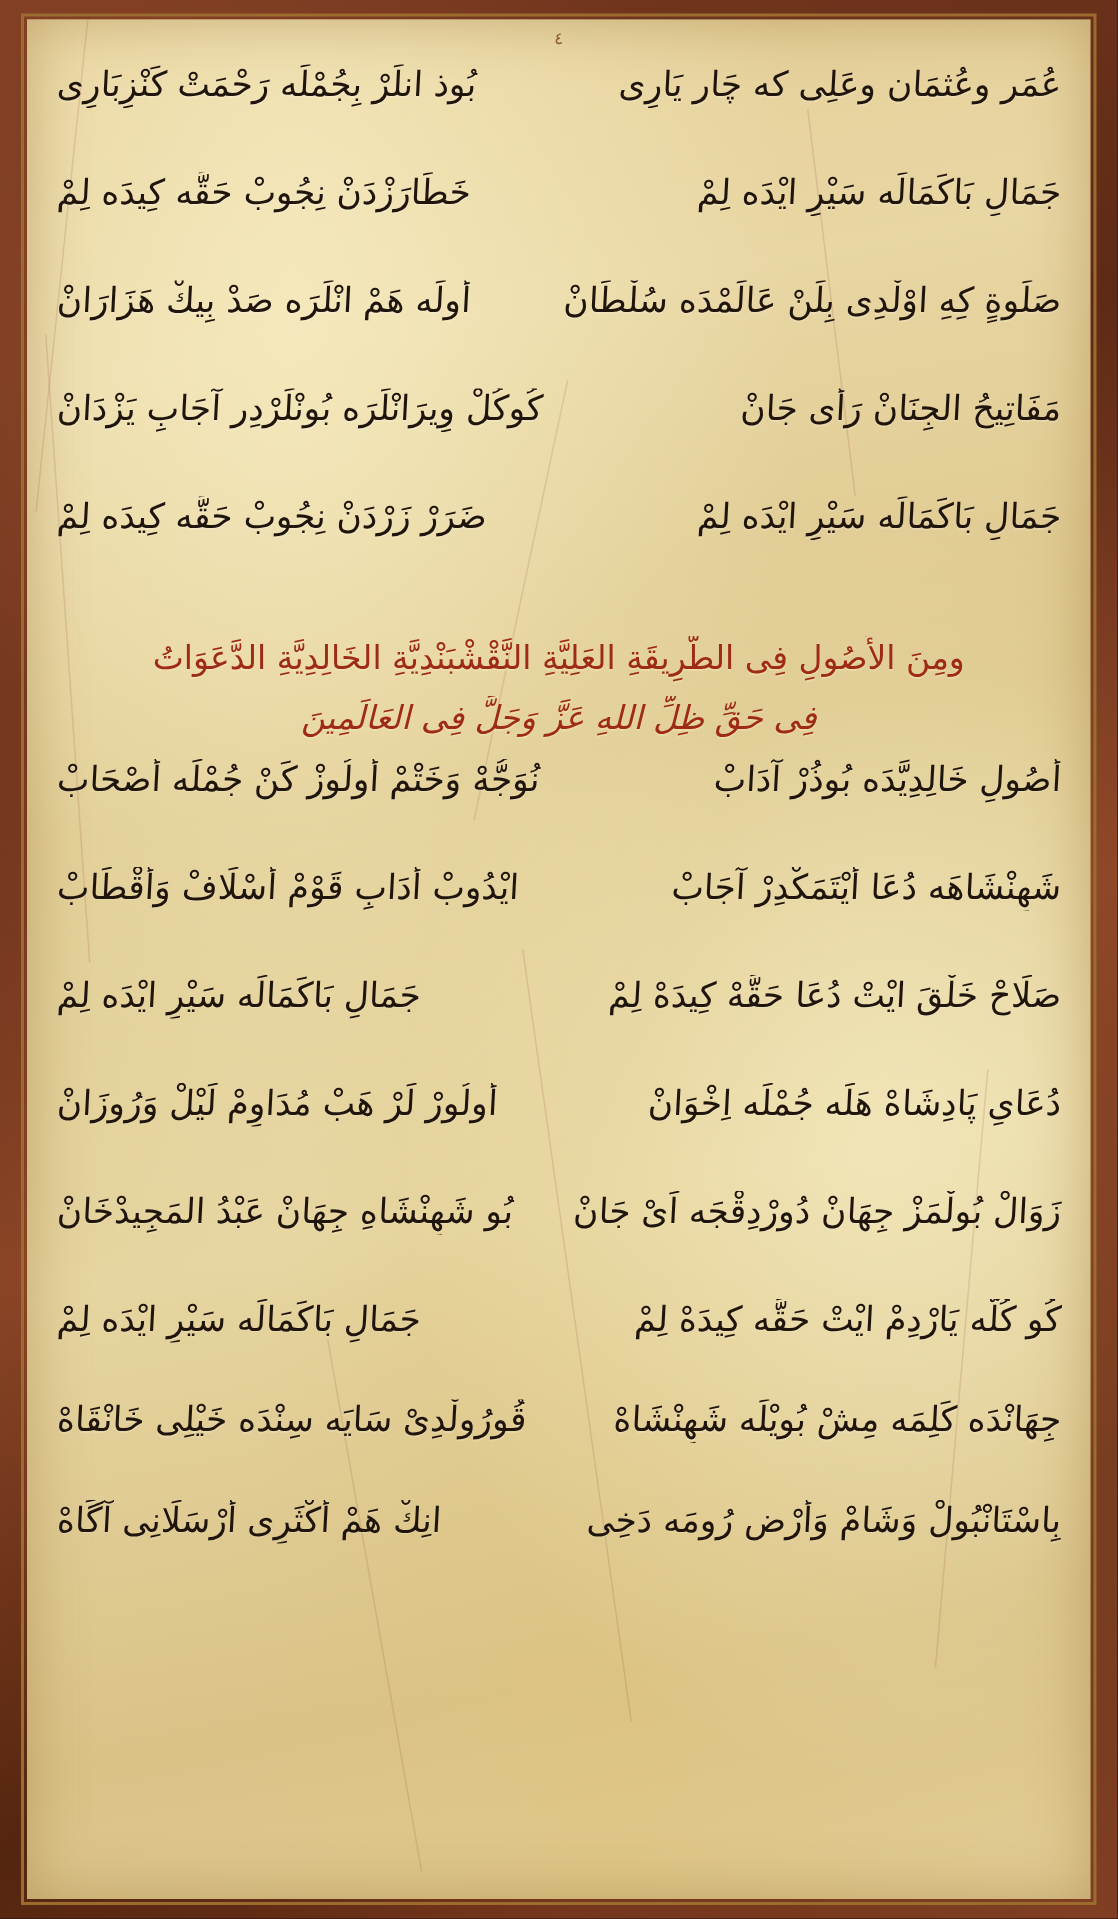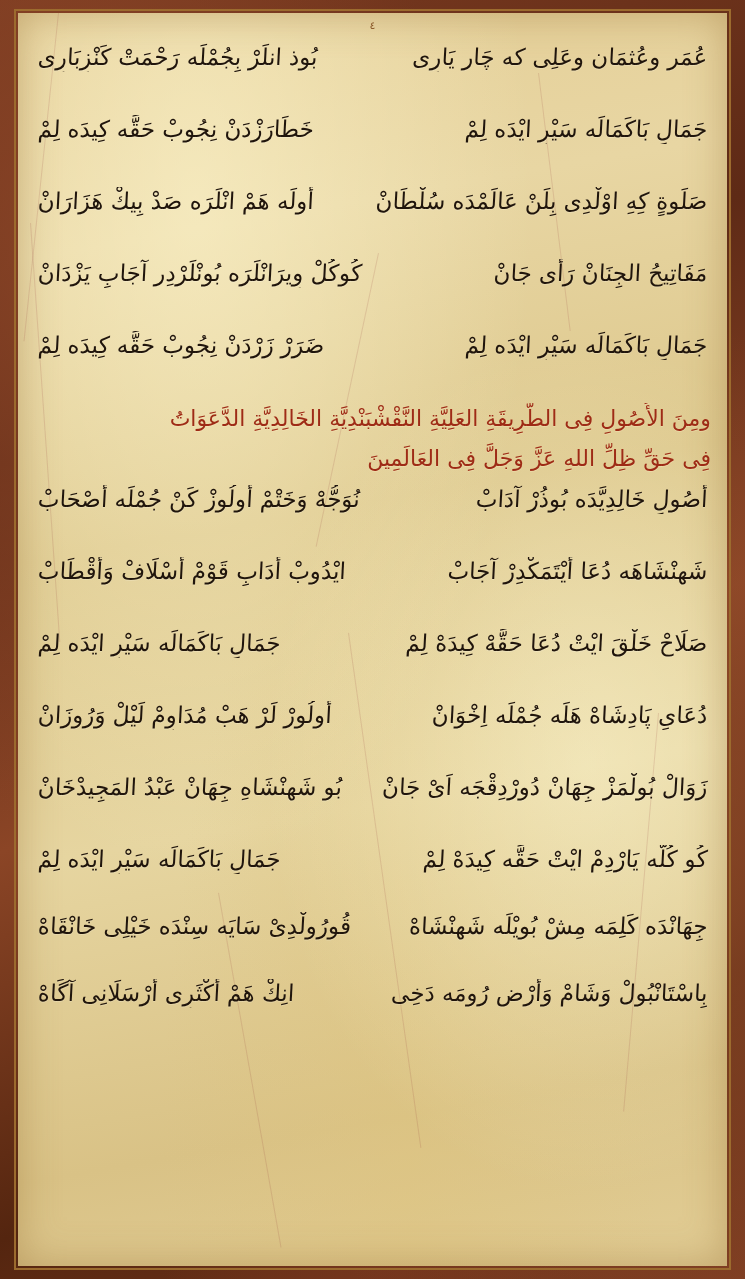--- a/index.html
+++ b/index.html
@@ -110,28 +110,28 @@
   }
   .hemistich.right { text-align: right; padding-right: 4px; }
   .hemistich.left  { text-align: left;  padding-left: 4px; }
 
   
   .rubric {
     color: #9e2b16;
     font-family: "DejaVu Sans", sans-serif;
     font-size: 22px;
     line-height: 1.45;
-    text-align: right;
+    text-align: center;
     direction: rtl;
-    margin: 3px 0 10px 0;
+    margin: 24px 0 10px 0;
     white-space: nowrap;
     overflow: hidden;
     text-shadow: 0 1px 0 rgba(255,240,200,0.3);
   }
-  .rubric.line2 { font-size: 22px; margin-top: -2px; }
+  .rubric.line2 { font-size: 22px; margin-top: -2px; font-style: italic; }
 
   
   .couplet.tight { height: 66px; margin-bottom: 1px; }
   .couplet.last  { height: 52px; margin-bottom: 0; }
 </style>
 </head>
 <body>
 
 <div id="page">
 

